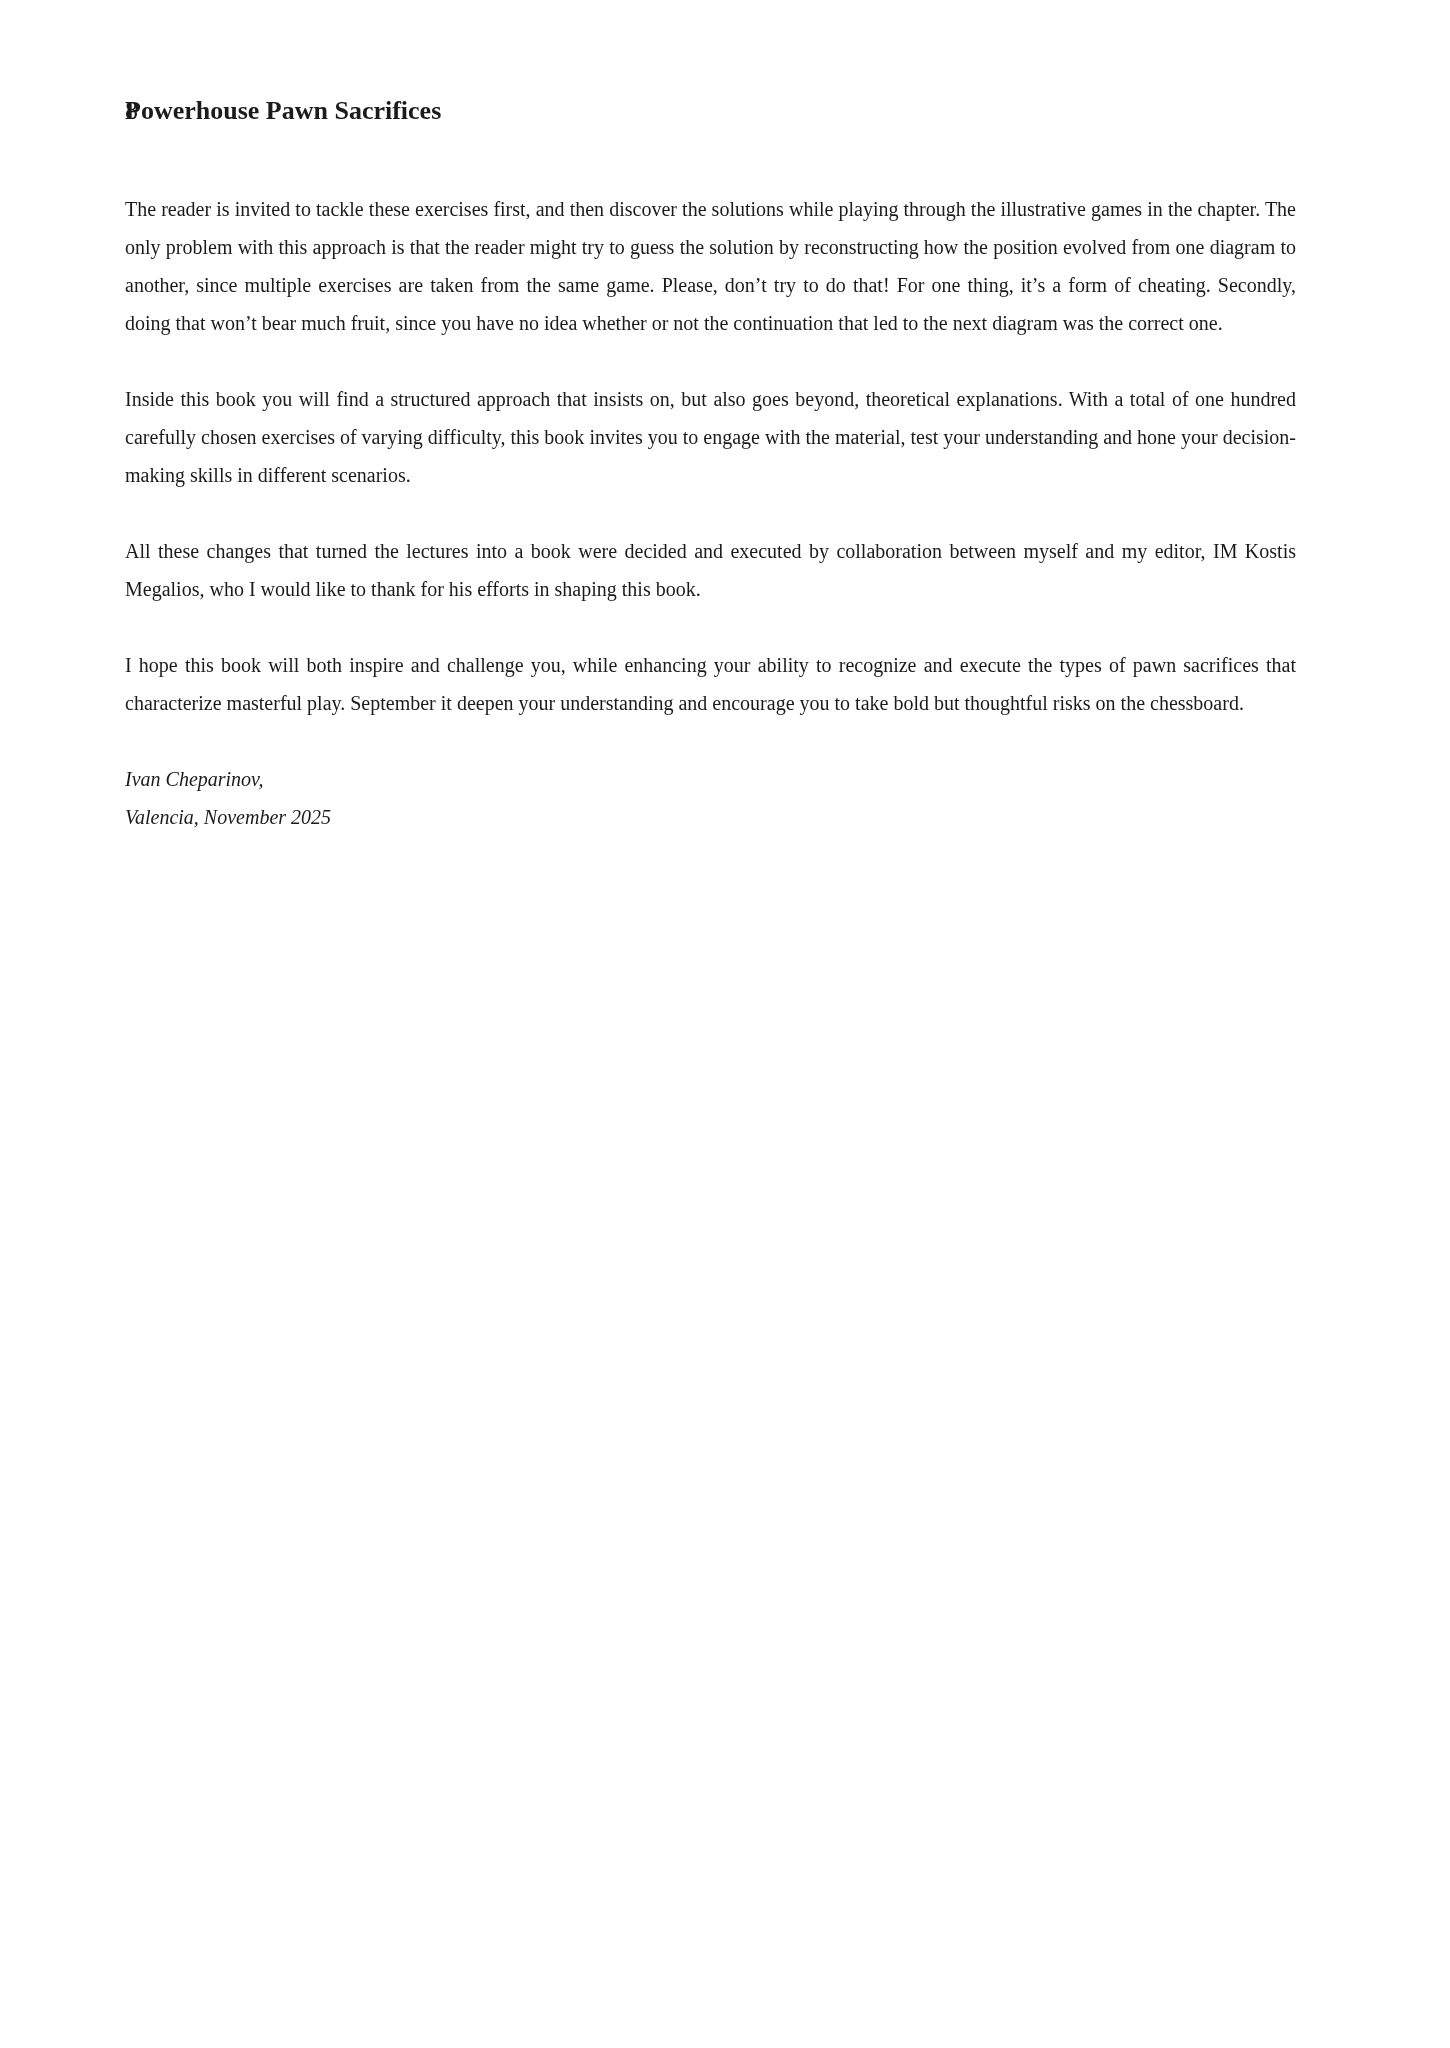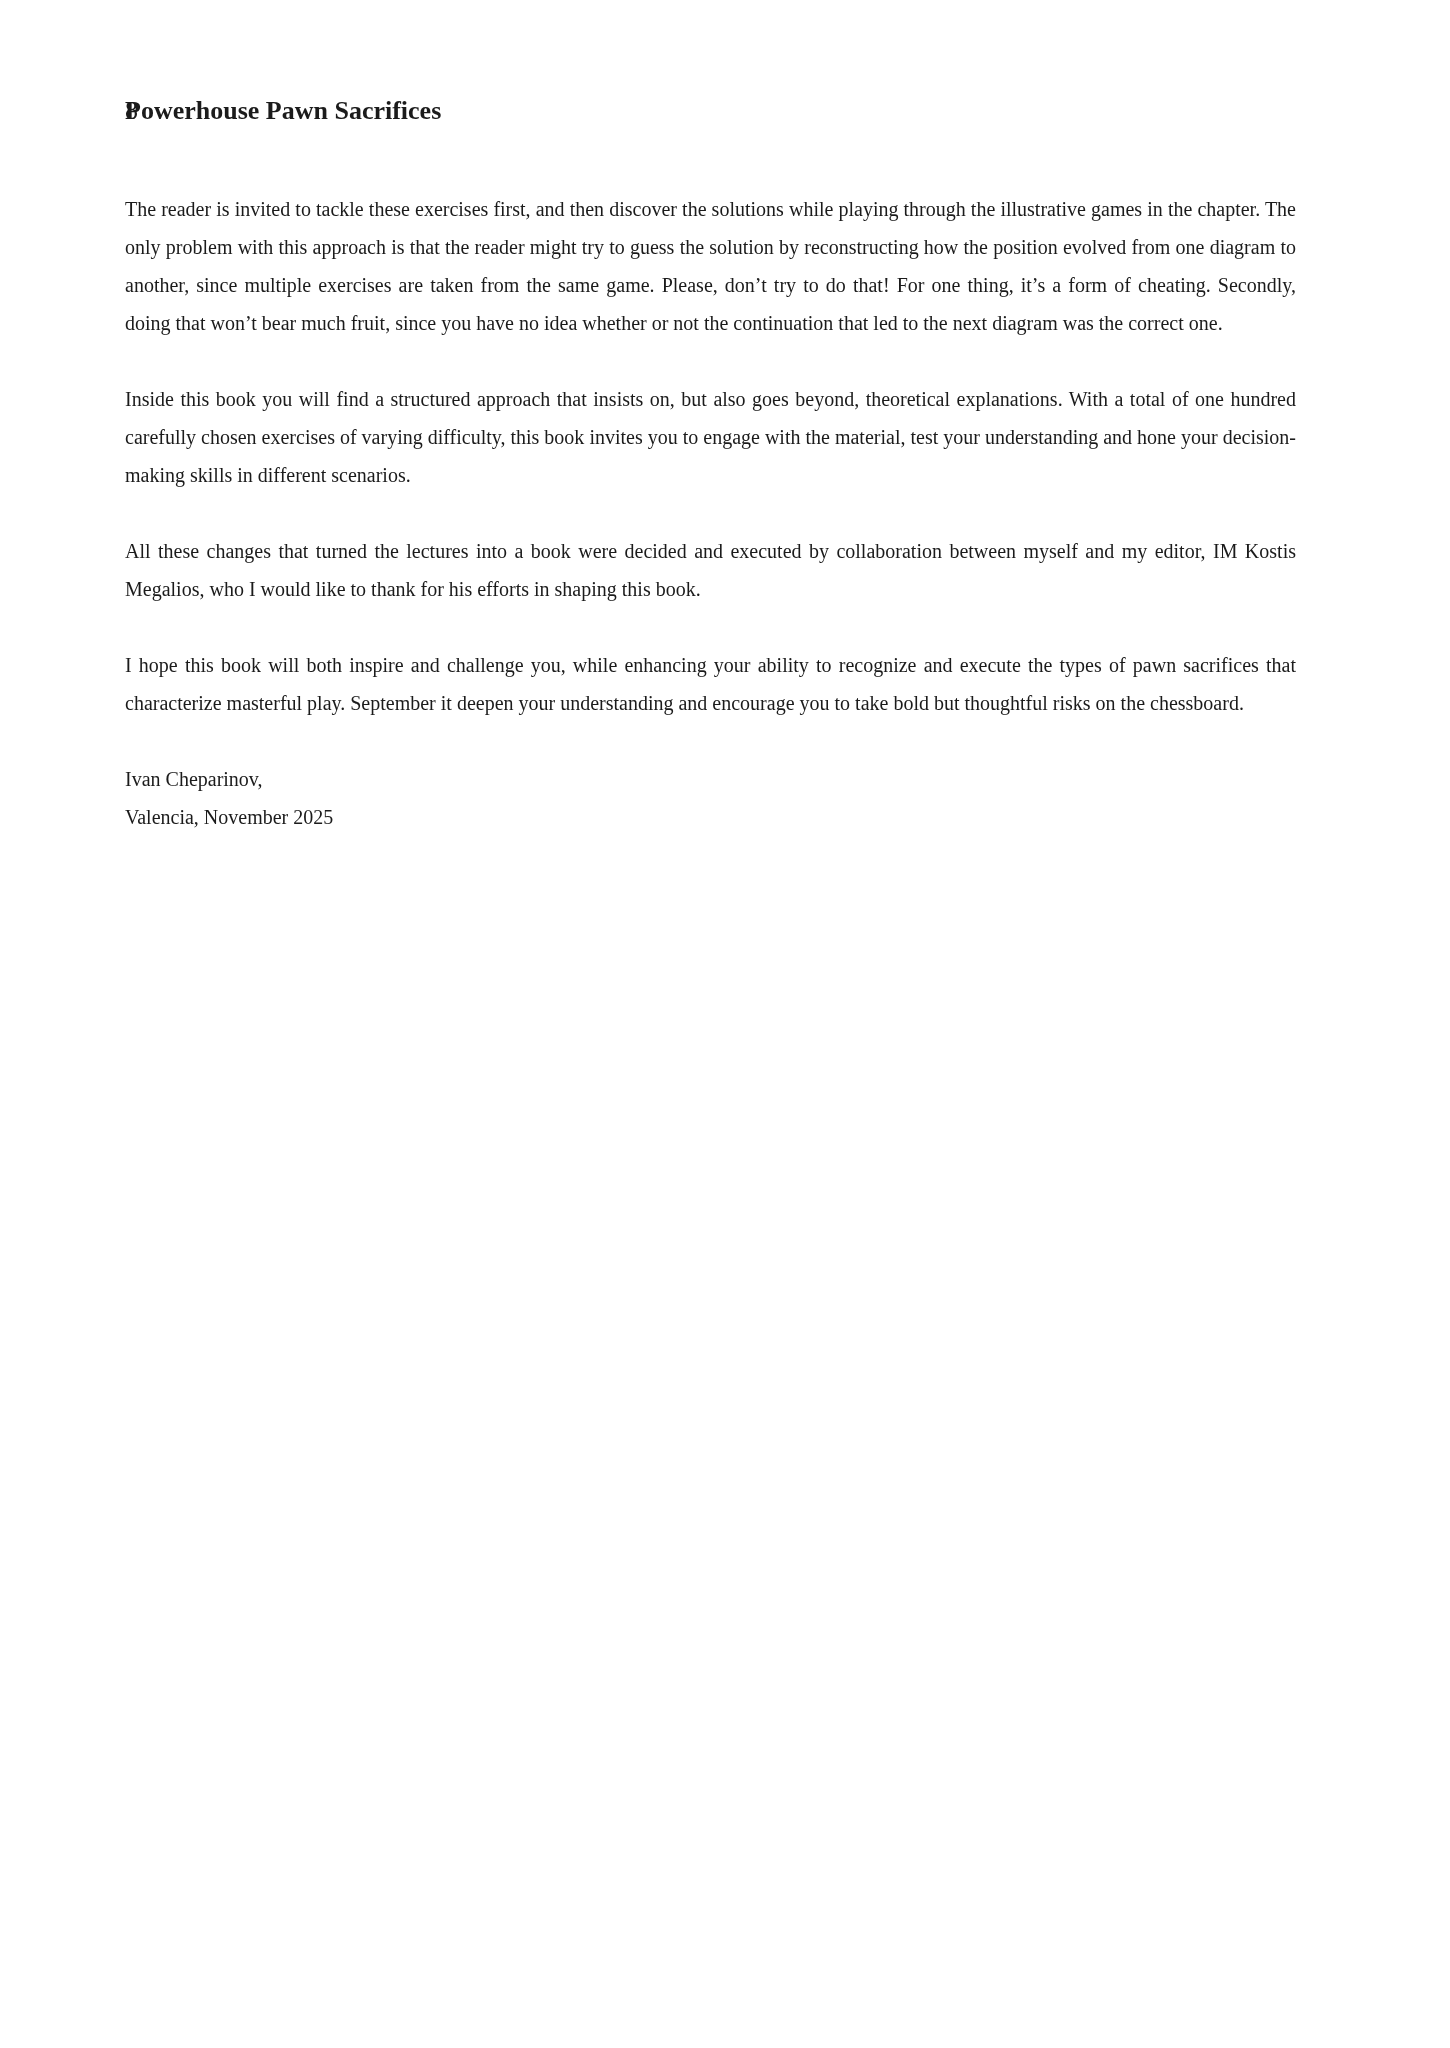--- a/index.html
+++ b/index.html
@@ -47,20 +47,21 @@
     margin: 0 0 38px 0;
     text-align: justify;
     text-justify: inter-word;
   }
   .signature {
     margin-top: 0;
   }
   .signature p {
     margin: 0;
     text-align: left;
+    font-style: italic;
   }
 </style>
 </head>
 <body>
 
 <div class="page">
 
   <div class="running-header">
     <span class="page-number">8</span>
     <div class="running-title">Powerhouse Pawn Sacrifices</div>

